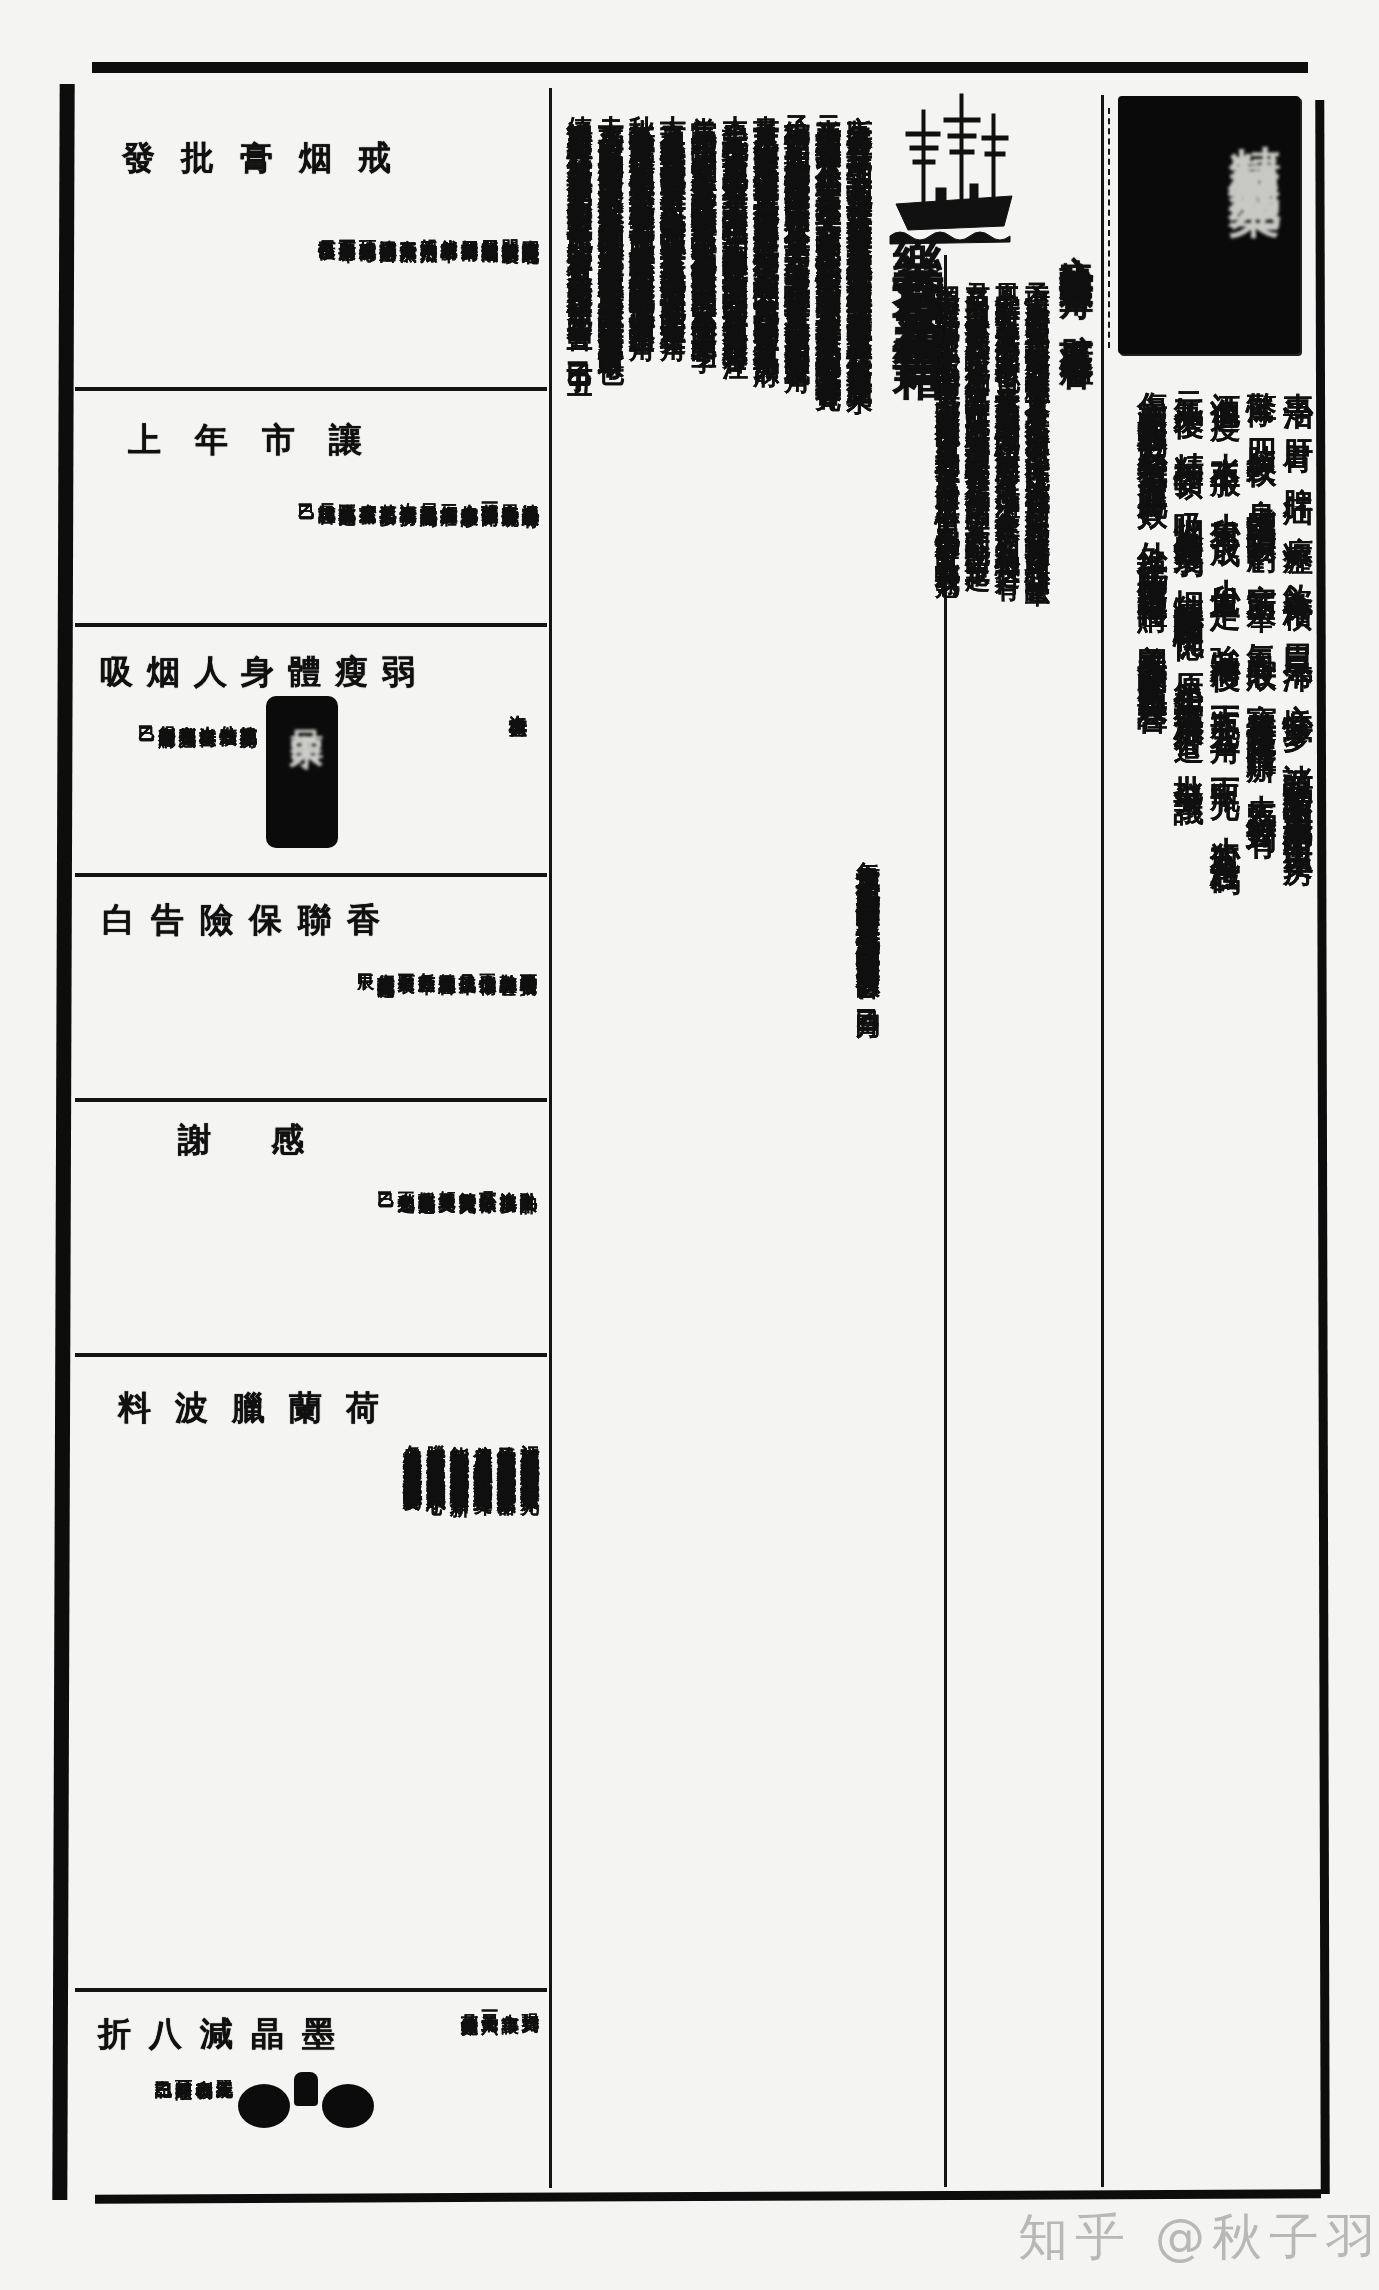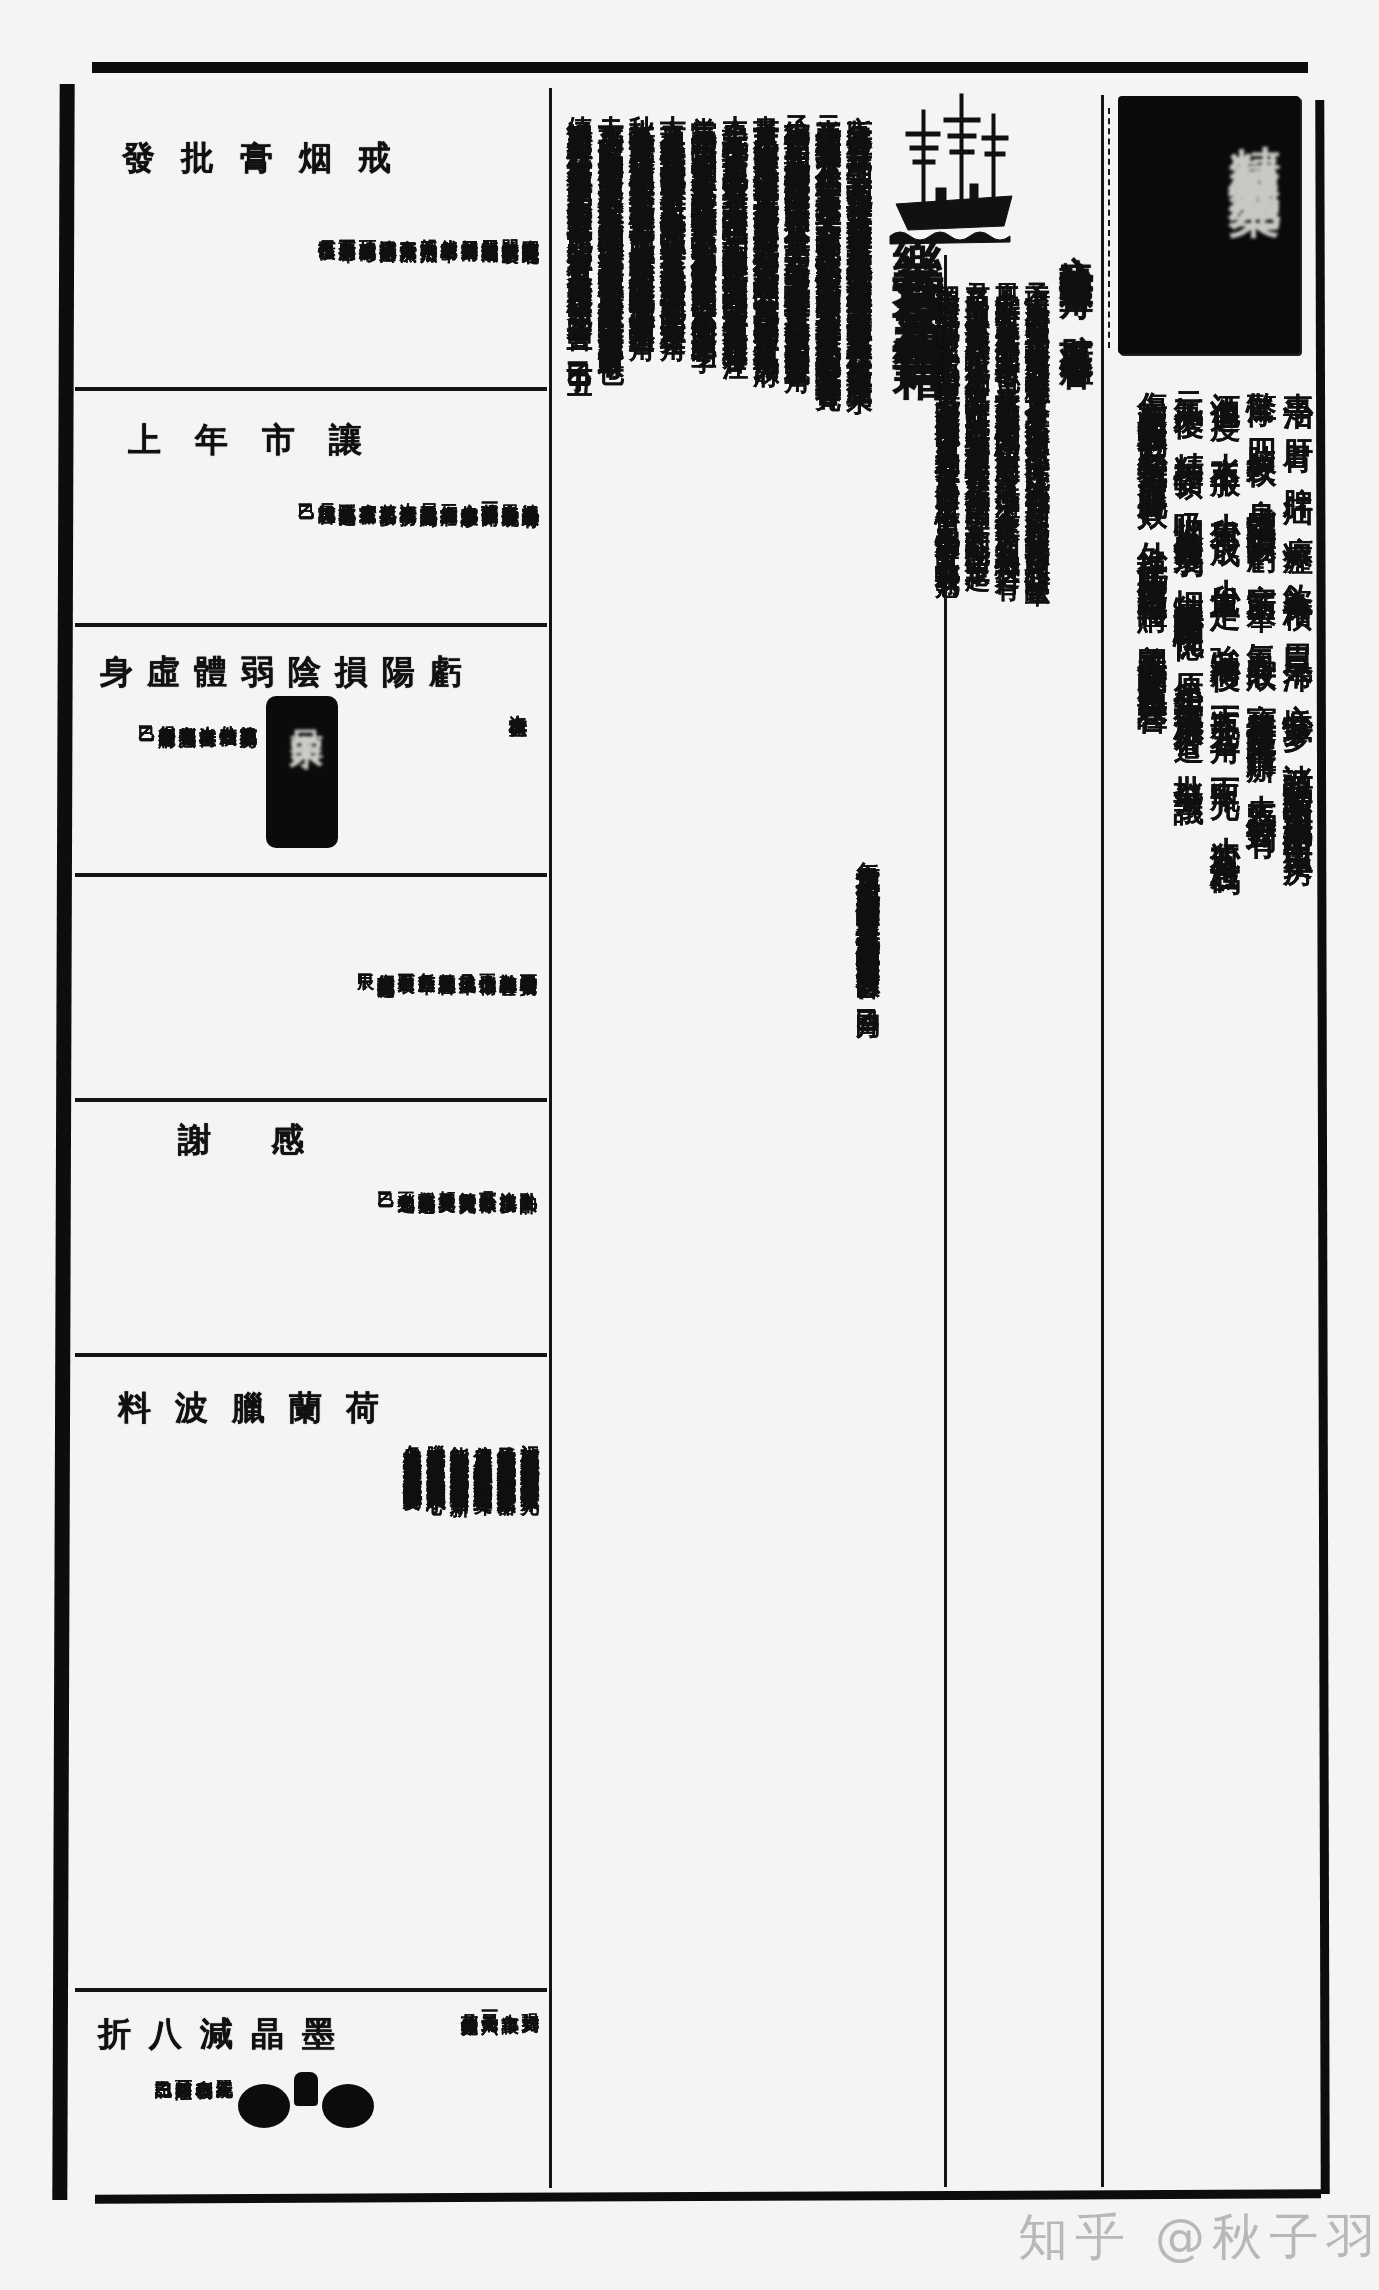--- a/index.html
+++ b/index.html
@@ -143,36 +143,37 @@
     <div class="vc">三紅書畫綢莊</div>
     <div class="vc">屋橋記孔芝機鳥</div>
     <div class="vc">次金鷹猴樹扮</div>
     <div class="vc">花溪與扎名多</div>
     <div class="vc">廣甫式省雁作</div>
     <div class="vc">購至挑莊揀選</div>
     <div class="vc">長記謹啓</div>
     <div class="vc">乙巳</div>
   </div>
 
-  <div class="sec-title" style="left:100px;top:650px;width:310px;letter-spacing:14px;">身虛體弱陰損陽虧</div>
+  <div class="sec-title" style="left:100px;top:650px;width:310px;letter-spacing:14px;">吸烟人身體瘦弱</div>
   <div class="stamp" style="left:266px;top:696px;width:72px;height:152px;">
     <div class="stamp-text">呂宋票</div>
   </div>
   <div class="vblock sm" style="left:80px;top:712px;width:180px;height:150px;">
     <div class="vc">埠惠克已願房如</div>
     <div class="vc">件點愜悞</div>
     <div class="vc">上海棋盤街</div>
     <div class="vc">有利挑選悉大</div>
     <div class="vc">得利全曆速購</div>
     <div class="vc">乙巳</div>
   </div>
   <div class="vblock sm" style="left:360px;top:700px;width:170px;height:160px;">
     <div class="vc" style="font-size:18px;">上海棋盤街</div>
   </div>
 
+  <div class="sec-title" style="left:102px;top:898px;width:306px;letter-spacing:16px;">白告險保聯香</div>
   <div class="vblock sm" style="left:80px;top:960px;width:460px;height:130px;">
     <div class="vc">津面船棧貨物</div>
     <div class="vc">勒絲纏如有甚</div>
     <div class="vc">不淌憶足傷</div>
     <div class="vc">找且傻已木</div>
     <div class="vc">勞克已總喜</div>
     <div class="vc">任商見願幸</div>
     <div class="vc">不願是衷</div>
     <div class="vc">本行經理謹此佈達</div>
     <div class="vc">甲辰</div>

